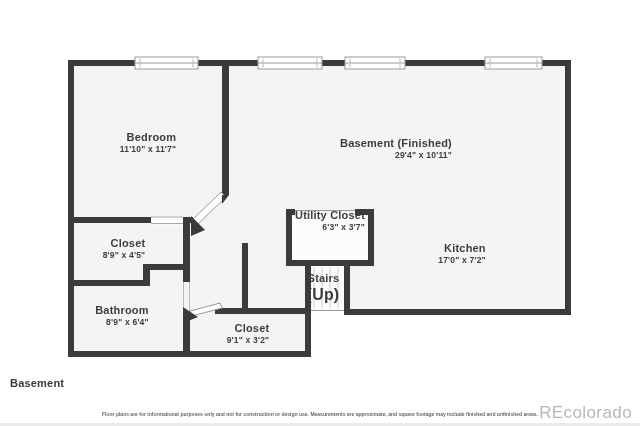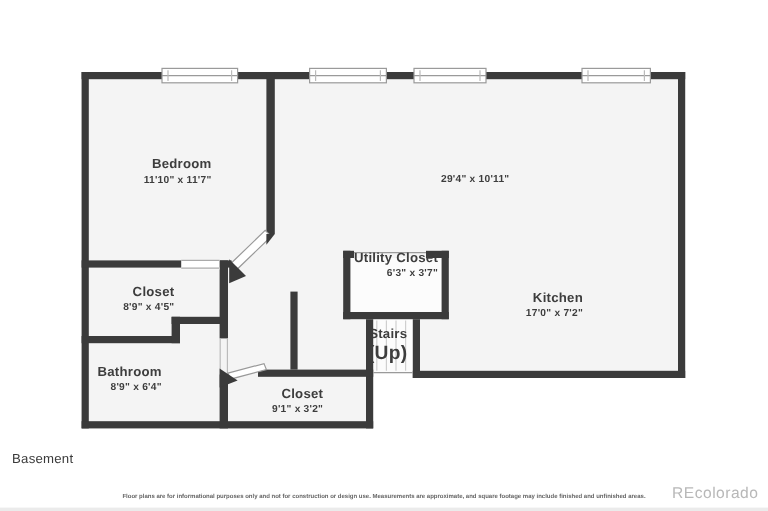--- a/index.html
+++ b/index.html
@@ -11,29 +11,29 @@
   .plan-svg{position:absolute;left:0;top:0;}
   .room-label{
     position:absolute;transform:translate(-50%,-50%);
     text-align:right;color:#3d3d3d;white-space:nowrap;line-height:1.3;
   }
   .rname{display:block;font-weight:bold;font-size:11px;letter-spacing:.2px;}
   .rdims{display:block;font-weight:bold;font-size:8.5px;letter-spacing:.2px;}
   .stairs-label .rdims{font-size:16px;}
   .floor-title{
     position:absolute;left:10px;top:377px;
-    font-size:11px;font-weight:normal;color:#3a3a3a;letter-spacing:.2px;
+    font-size:11px;font-weight:bold;color:#3a3a3a;letter-spacing:.2px;
   }
   .disclaimer{
     position:absolute;left:50%;top:411px;transform:translateX(-50%);
     font-size:5px;font-weight:bold;color:#666;white-space:nowrap;
   }
   .watermark{
     position:absolute;right:8px;top:403px;
-    font-size:13px;color:#b8b8b8;letter-spacing:.4px;
+    font-size:17px;color:#b8b8b8;letter-spacing:.4px;
   }
   .bottom-strip{
     position:absolute;left:0;bottom:0;width:640px;height:3px;background:#ebebeb;
   }
 </style>
 </head>
 <body>
 
 <svg class="plan-svg" width="640" height="426" viewBox="0 0 640 426">
 
@@ -122,39 +122,40 @@
     <polygon points="183,307 198,317 183,323" fill="#3b3b3b"></polygon>
   </g>
 </svg>
 
 <div class="room-label" style="left:148px;top:143px">
   <span class="rname">Bedroom</span>
   <span class="rdims">11'10" x 11'7"</span>
 </div>
 
 <div class="room-label" style="left:396px;top:149px">
+  <span class="rname">Basement (Finished)</span>
   <span class="rdims">29'4" x 10'11"</span>
 </div>
 
 <div class="room-label" style="left:124px;top:249px">
   <span class="rname">Closet</span>
   <span class="rdims">8'9" x 4'5"</span>
 </div>
 
 <div class="room-label" style="left:330px;top:221px">
   <span class="rname">Utility Closet</span>
   <span class="rdims">6'3" x 3'7"</span>
 </div>
 
 <div class="room-label" style="left:462px;top:254px">
   <span class="rname">Kitchen</span>
   <span class="rdims">17'0" x 7'2"</span>
 </div>
 
-<div class="room-label" style="left:108px;top:316px">
+<div class="room-label" style="left:122px;top:316px">
   <span class="rname">Bathroom</span>
   <span class="rdims">8'9" x 6'4"</span>
 </div>
 
 <div class="room-label stairs-label" style="left:323px;top:289px">
   <span class="rname">Stairs</span>
   <span class="rdims">(Up)</span>
 </div>
 
 <div class="room-label" style="left:248px;top:334px">

